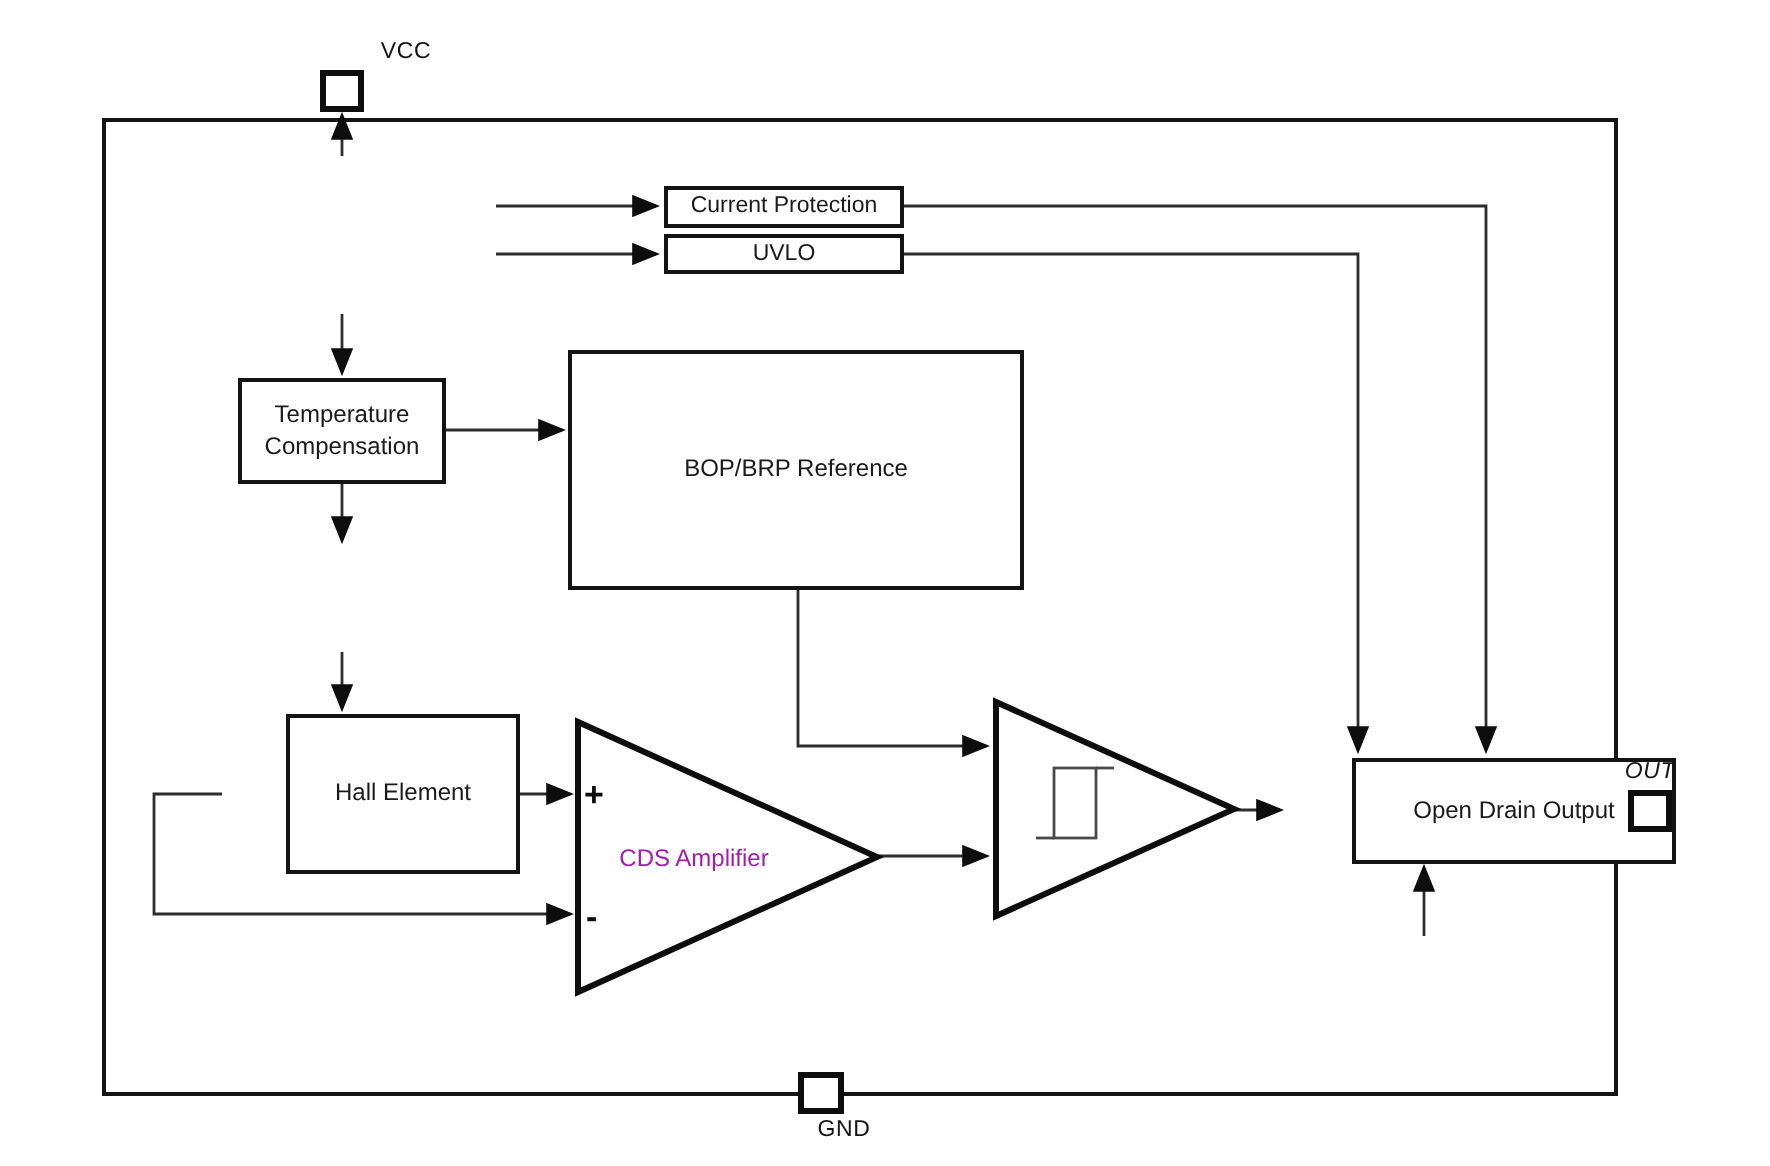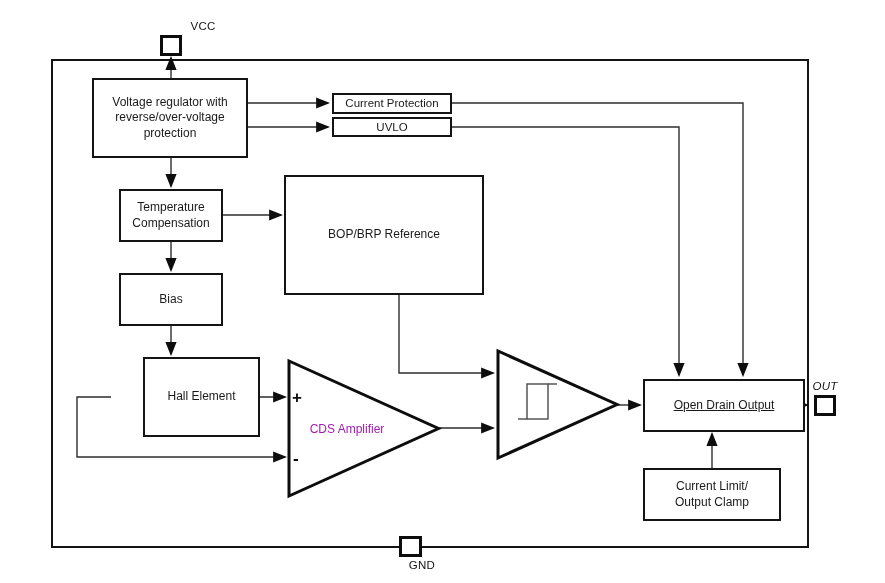--- a/index.html
+++ b/index.html
@@ -64,41 +64,35 @@
     <polygon points="289,361 289,496 438.5,428.5" fill="#ffffff" stroke="#0d0d0d" stroke-width="3" stroke-linejoin="miter"></polygon>
     <polygon points="498,351 498,458 617,404.5" fill="#ffffff" stroke="#0d0d0d" stroke-width="3" stroke-linejoin="miter"></polygon>
 
     <g stroke="#4a4a4a" stroke-width="1.4" fill="none">
       <rect x="527" y="384" width="21" height="35"></rect>
       <path d="M548,384 H557"></path>
       <path d="M518,419 H527"></path>
     </g>
   </svg>
 
-  <div class="block" style="left:92px;top:78px;width:156px;height:80px;">Voltage regulator with
-reverse/over-voltage
-protection</div>
 
   <div class="block small" style="left:332px;top:93px;width:120px;height:21px;">Current Protection</div>
 
   <div class="block" style="left:119px;top:189px;width:104px;height:53px;">Temperature
 Compensation</div>
 
   <div class="block small" style="left:332px;top:117px;width:120px;height:20px;">UVLO</div>
 
-  <div class="block" style="left:284px;top:175px;width:200px;height:120px;">BOP/BRP Reference</div>
+  <div class="block" style="left:284px;top:175px;width:228px;height:120px;">BOP/BRP Reference</div>
 
-  <div class="block" style="left:119px;top:273px;width:104px;height:53px;">Bias</div>
 
   <div class="block" style="left:111px;top:357px;width:117px;height:80px;margin-left:32px;">Hall Element</div>
 
-  <div class="block" style="left:643px;top:379px;width:162px;height:53px;text-decoration:underline;">Open Drain Output</div>
+  <div class="block" style="left:676px;top:379px;width:162px;height:53px;">Open Drain Output</div>
 
-  <div class="block" style="left:643px;top:468px;width:138px;height:53px;">Current Limit/
-Output Clamp</div>
 
   <span class="amp-sign" style="left:292px;top:389px;">+</span>
   <span class="amp-sign" style="left:293px;top:450px;">-</span>
   <span class="amp-label" style="left:297px;top:422px;width:100px;">CDS Amplifier</span>
 
   <div class="pin" style="left:160px;top:35px;width:22px;height:21px;"></div>
   <div class="pin-label" style="left:155px;top:20px;width:32px;margin-left:32px;">VCC</div>
 
   <div class="pin" style="left:399px;top:536px;width:23px;height:21px;"></div>
   <div class="pin-label" style="left:394px;top:559px;width:34px;margin-left:11px;">GND</div>

